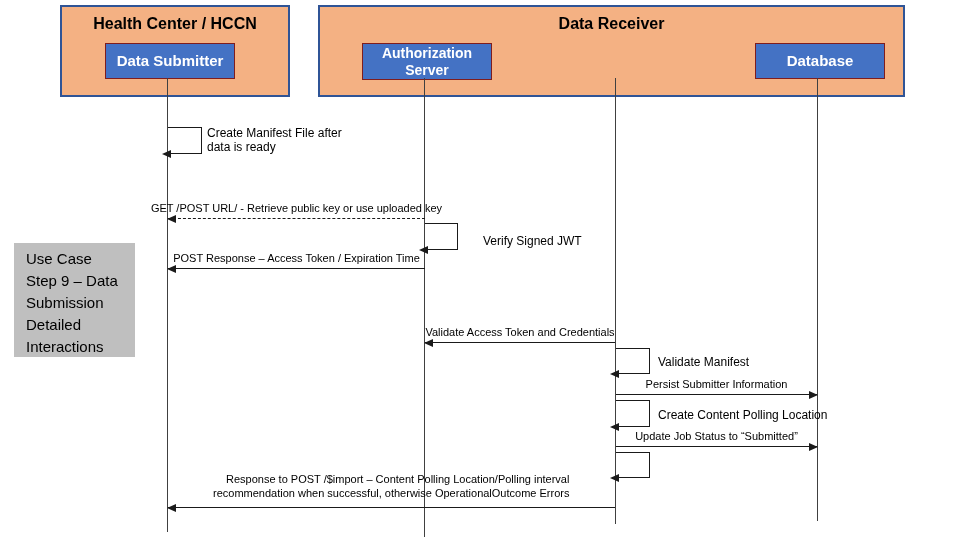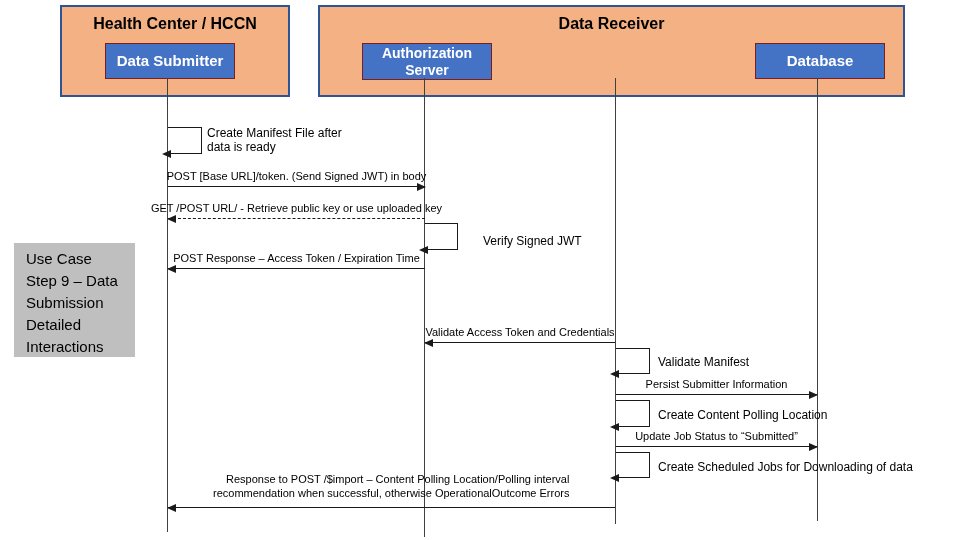--- a/index.html
+++ b/index.html
@@ -156,25 +156,20 @@
 Submission
 Detailed
 Interactions</div>
 
   <div class="selfmsg" style="left:168px; top:127px; width:34px; height:27px;">
     <span class="head left"></span>
   </div>
   <div class="selflbl" style="left:207px; top:126px;">Create Manifest File after
 data is ready</div>
 
-  <div class="msg" style="left:168px; top:171px; width:257px; height:16px;">
-    <div class="shaft"></div>
-    <span class="head right"></span>
-    <div class="lbl center">POST    [Base URL]/token.  (Send Signed JWT) in body</div>
-  </div>
 
   <div class="msg" style="left:168px; top:203px; width:257px; height:16px;">
     <div class="shaft dashed"></div>
     <span class="head left"></span>
     <div class="lbl center">GET /POST URL/ - Retrieve public key or use uploaded key</div>
   </div>
 
   <div class="selfmsg" style="left:425px; top:223px; width:33px; height:27px;">
     <span class="head left"></span>
   </div>
@@ -211,21 +206,20 @@
 
   <div class="msg" style="left:616px; top:431px; width:201px; height:16px;">
     <div class="shaft"></div>
     <span class="head right"></span>
     <div class="lbl center">Update Job Status to “Submitted”</div>
   </div>
 
   <div class="selfmsg" style="left:616px; top:452px; width:34px; height:26px;">
     <span class="head left"></span>
   </div>
-  <div class="selflbl" style="left:658px; top:460px;">Create Scheduled Jobs for Downloading of data</div>
 
   <div class="msg" style="left:168px; top:468px; width:447px; height:40px;">
     <div class="shaft"></div>
     <span class="head left"></span>
     <div class="lbl multi" style="left:45px; top:4px;text-align:right;">Response to POST /$import – Content Polling Location/Polling interval
 recommendation  when successful, otherwise OperationalOutcome Errors</div>
   </div>
 
 </div>
 

